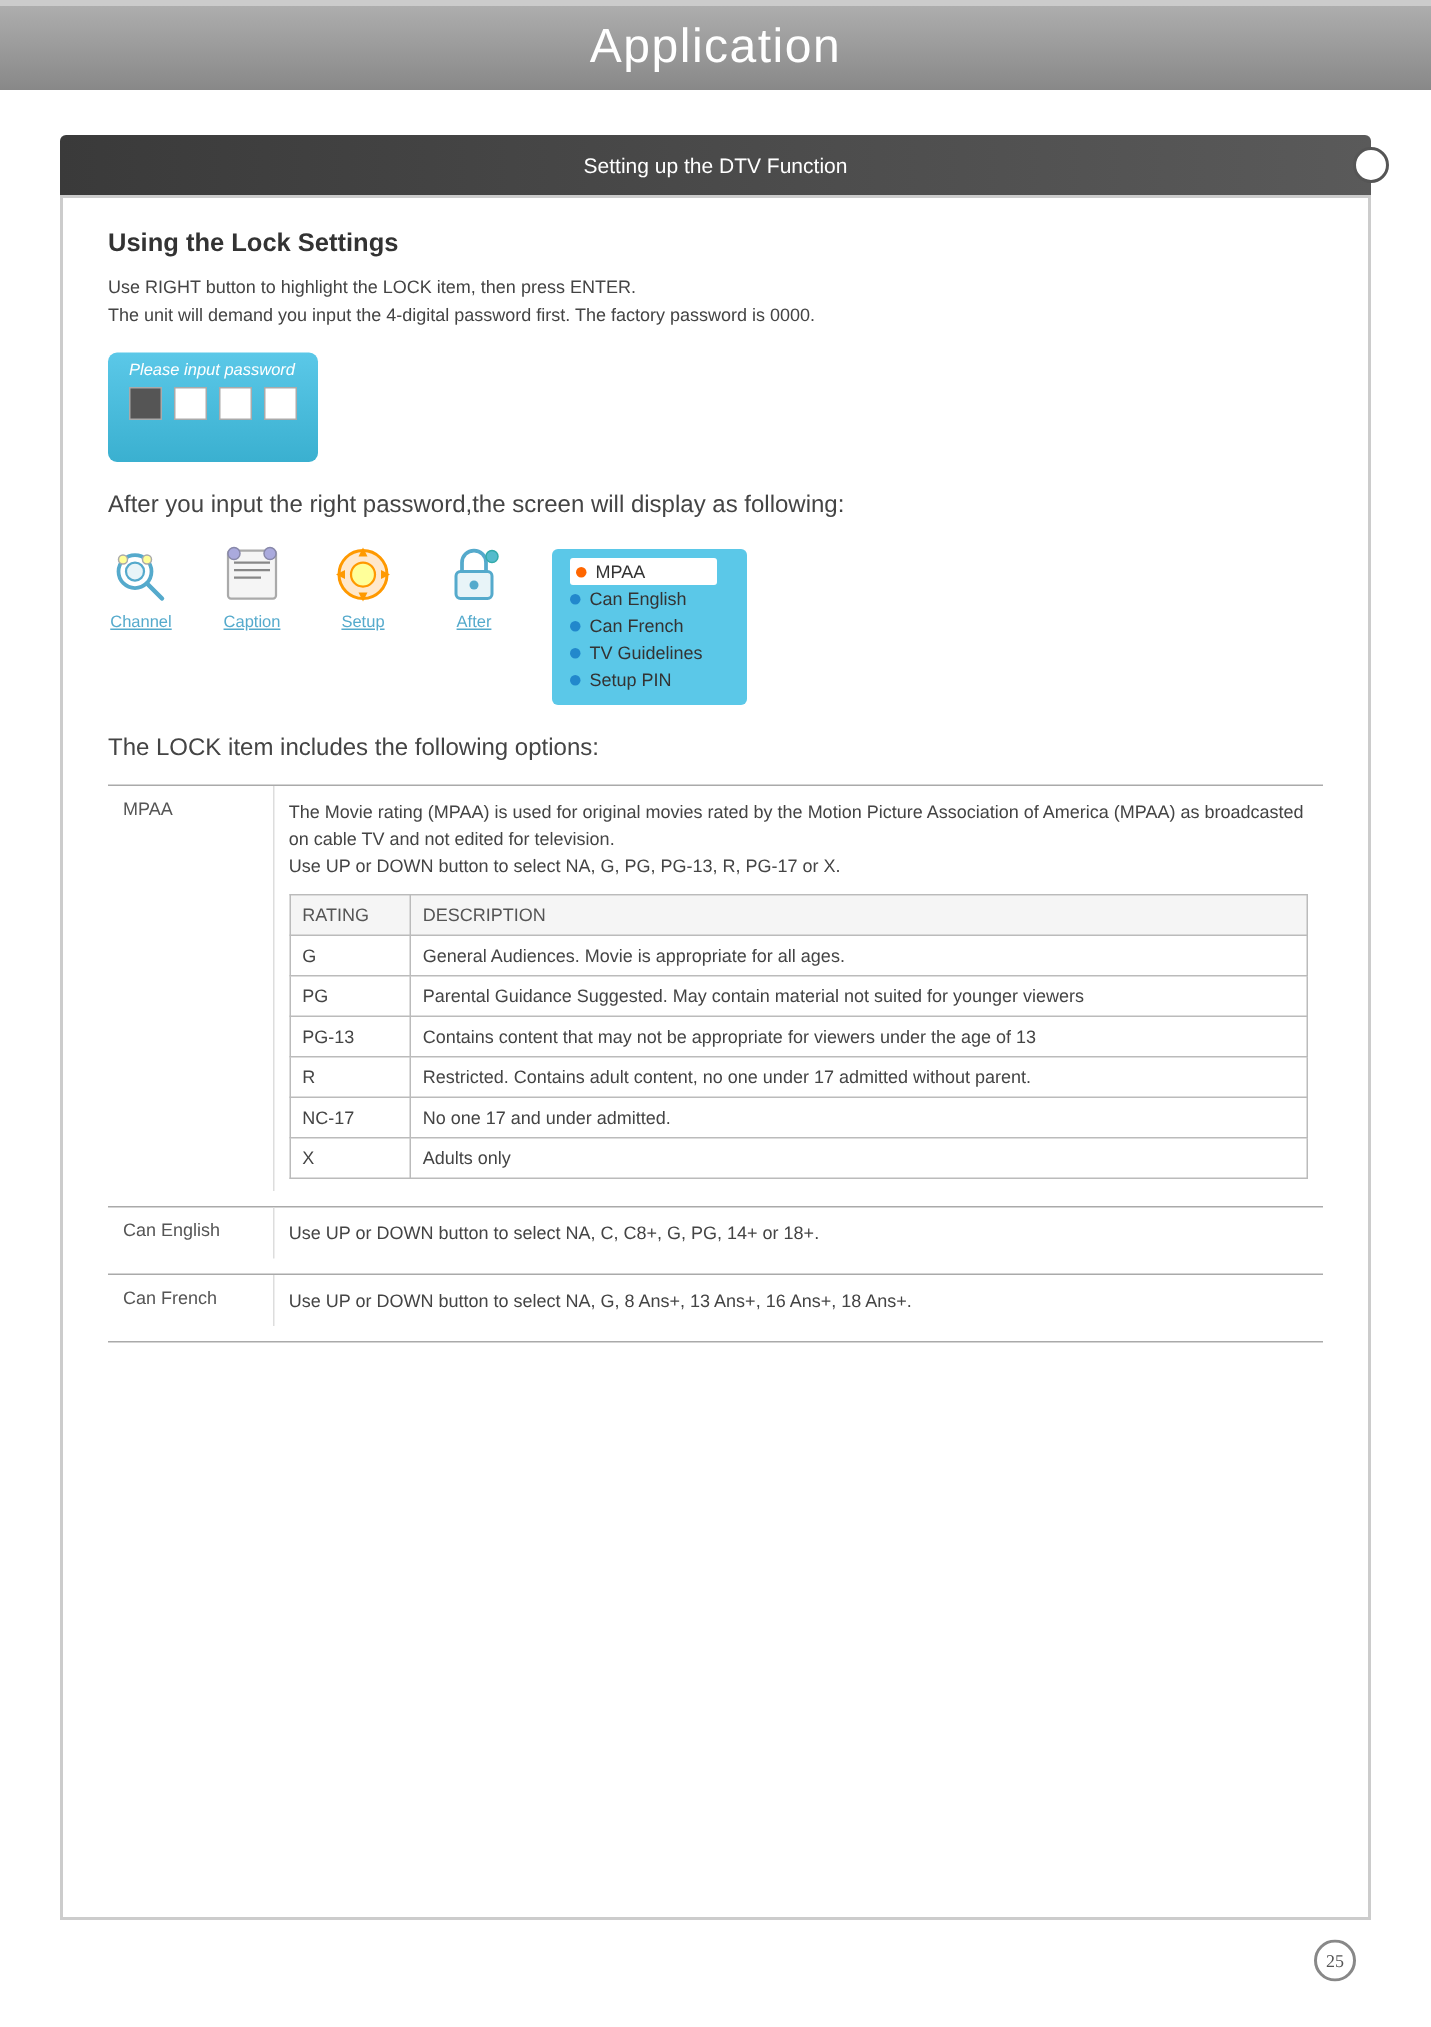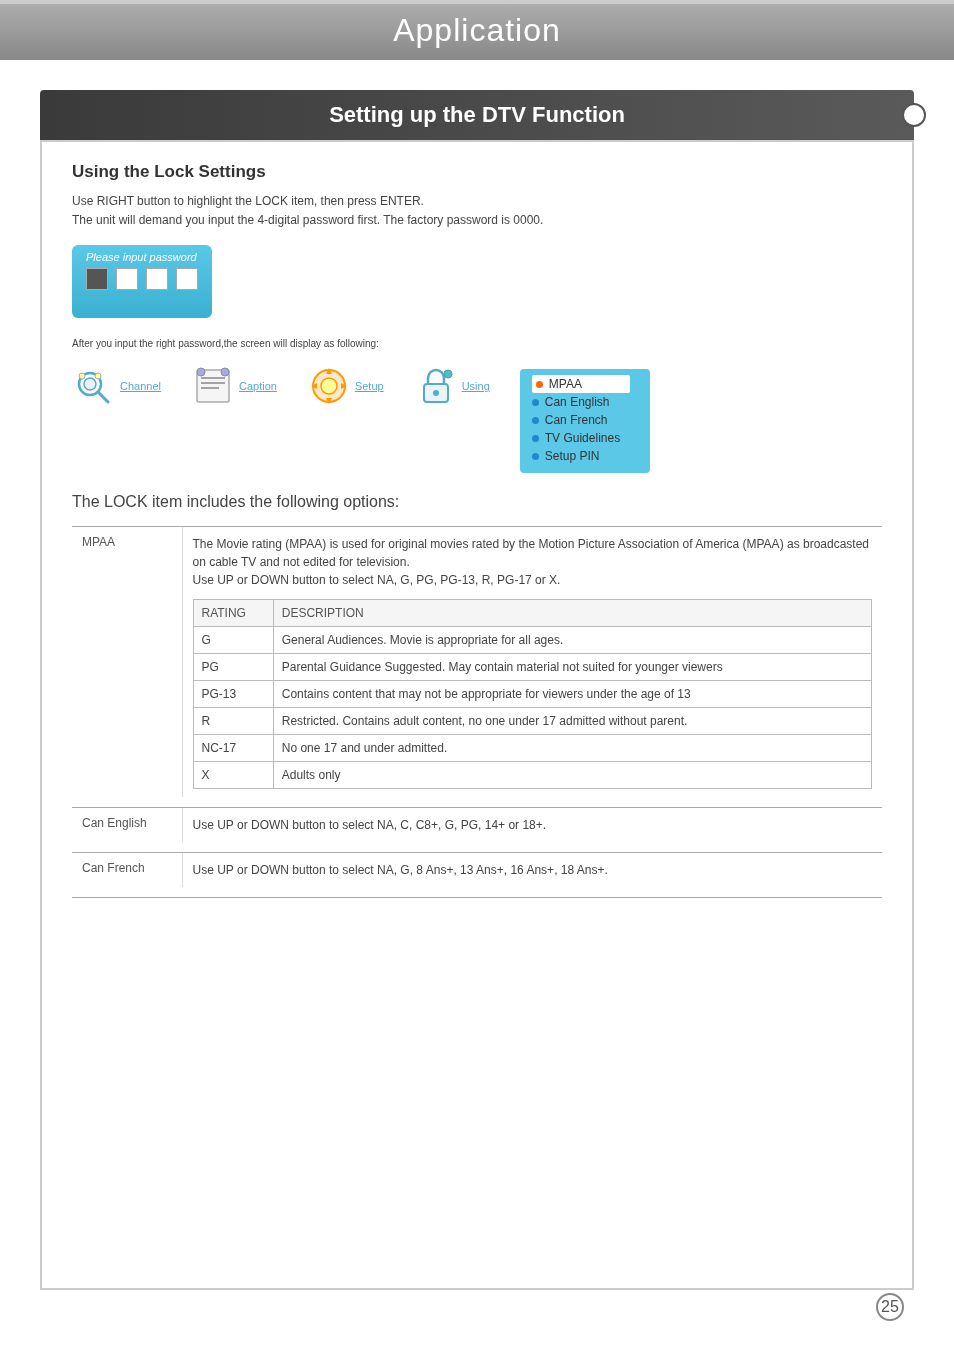--- a/index.html
+++ b/index.html
@@ -40,22 +40,22 @@
       background: linear-gradient(to right, #3a3a3a, #5a5a5a);
       margin: 30px 40px 0 40px;
       padding: 12px 20px;
       border-radius: 4px 4px 0 0;
       display: flex;
       align-items: center;
       justify-content: center;
       position: relative;
     }
     .section-header-title {
-      font-size: 22px;
-      font-weight: bold;
+      font-size: 14px;
+      font-weight: normal;
       color: #fff;
     }
     .section-header-circle {
       position: absolute;
       right: -12px;
       top: 50%;
       transform: translateY(-50%);
       width: 24px;
       height: 24px;
       border-radius: 50%;
@@ -108,35 +108,35 @@
       width: 22px;
       height: 22px;
       background: #fff;
       border: 1px solid #aaa;
     }
     .password-square.filled {
       background: #555;
     }
 
     .after-password-text {
-      font-size: 10px;
+      font-size: 16px;
       color: #444;
       margin-bottom: 15px;
     }
 
     
     .icons-row {
       display: flex;
       gap: 30px;
       margin-bottom: 20px;
       align-items: flex-end;
     }
     .icon-item {
       display: flex;
-      flex-direction: row;
+      flex-direction: column;
       align-items: center;
       gap: 4px;
     }
     .icon-label {
       font-size: 11px;
       color: #5ac;
       text-decoration: underline;
     }
 
     
@@ -241,23 +241,24 @@
       position: fixed;
       bottom: 30px;
       right: 50px;
       width: 28px;
       height: 28px;
       border-radius: 50%;
       border: 2px solid #888;
       display: flex;
       align-items: center;
       justify-content: center;
-      font-size: 16px;
+      font-size: 12px;
       color: #555;
       background: #fff;
+      font-family: Liberation Serif, serif;
     }
 
     
     .svg-icon {
       width: 44px;
       height: 44px;
     }
   </style>
 </head>
 <body>
@@ -335,21 +336,21 @@
         <span class="icon-label">Setup</span>
       </div>
 
       <div class="icon-item">
         <svg class="svg-icon" viewBox="0 0 44 44">
           <rect x="10" y="20" width="24" height="18" rx="3" fill="#e8f4f8" stroke="#5ac" stroke-width="2"></rect>
           <path d="M14 20 V14 A8 8 0 0 1 30 14 V20" fill="none" stroke="#5ac" stroke-width="2.5"></path>
           <circle cx="22" cy="29" r="3" fill="#5ac"></circle>
           <circle cx="34" cy="10" r="4" fill="#5bc" stroke="#3aa" stroke-width="1"></circle>
         </svg>
-        <span class="icon-label">Using</span>
+        <span class="icon-label">After</span>
       </div>
     </div>
 
     <div class="lock-dropdown" style="margin-left: 30px; margin-top: 5px;">
       <div class="lock-dropdown-item active">
         <span class="dot"></span>
         <span>MPAA</span>
       </div>
       <div class="lock-dropdown-item">
         <span class="dot"></span>

